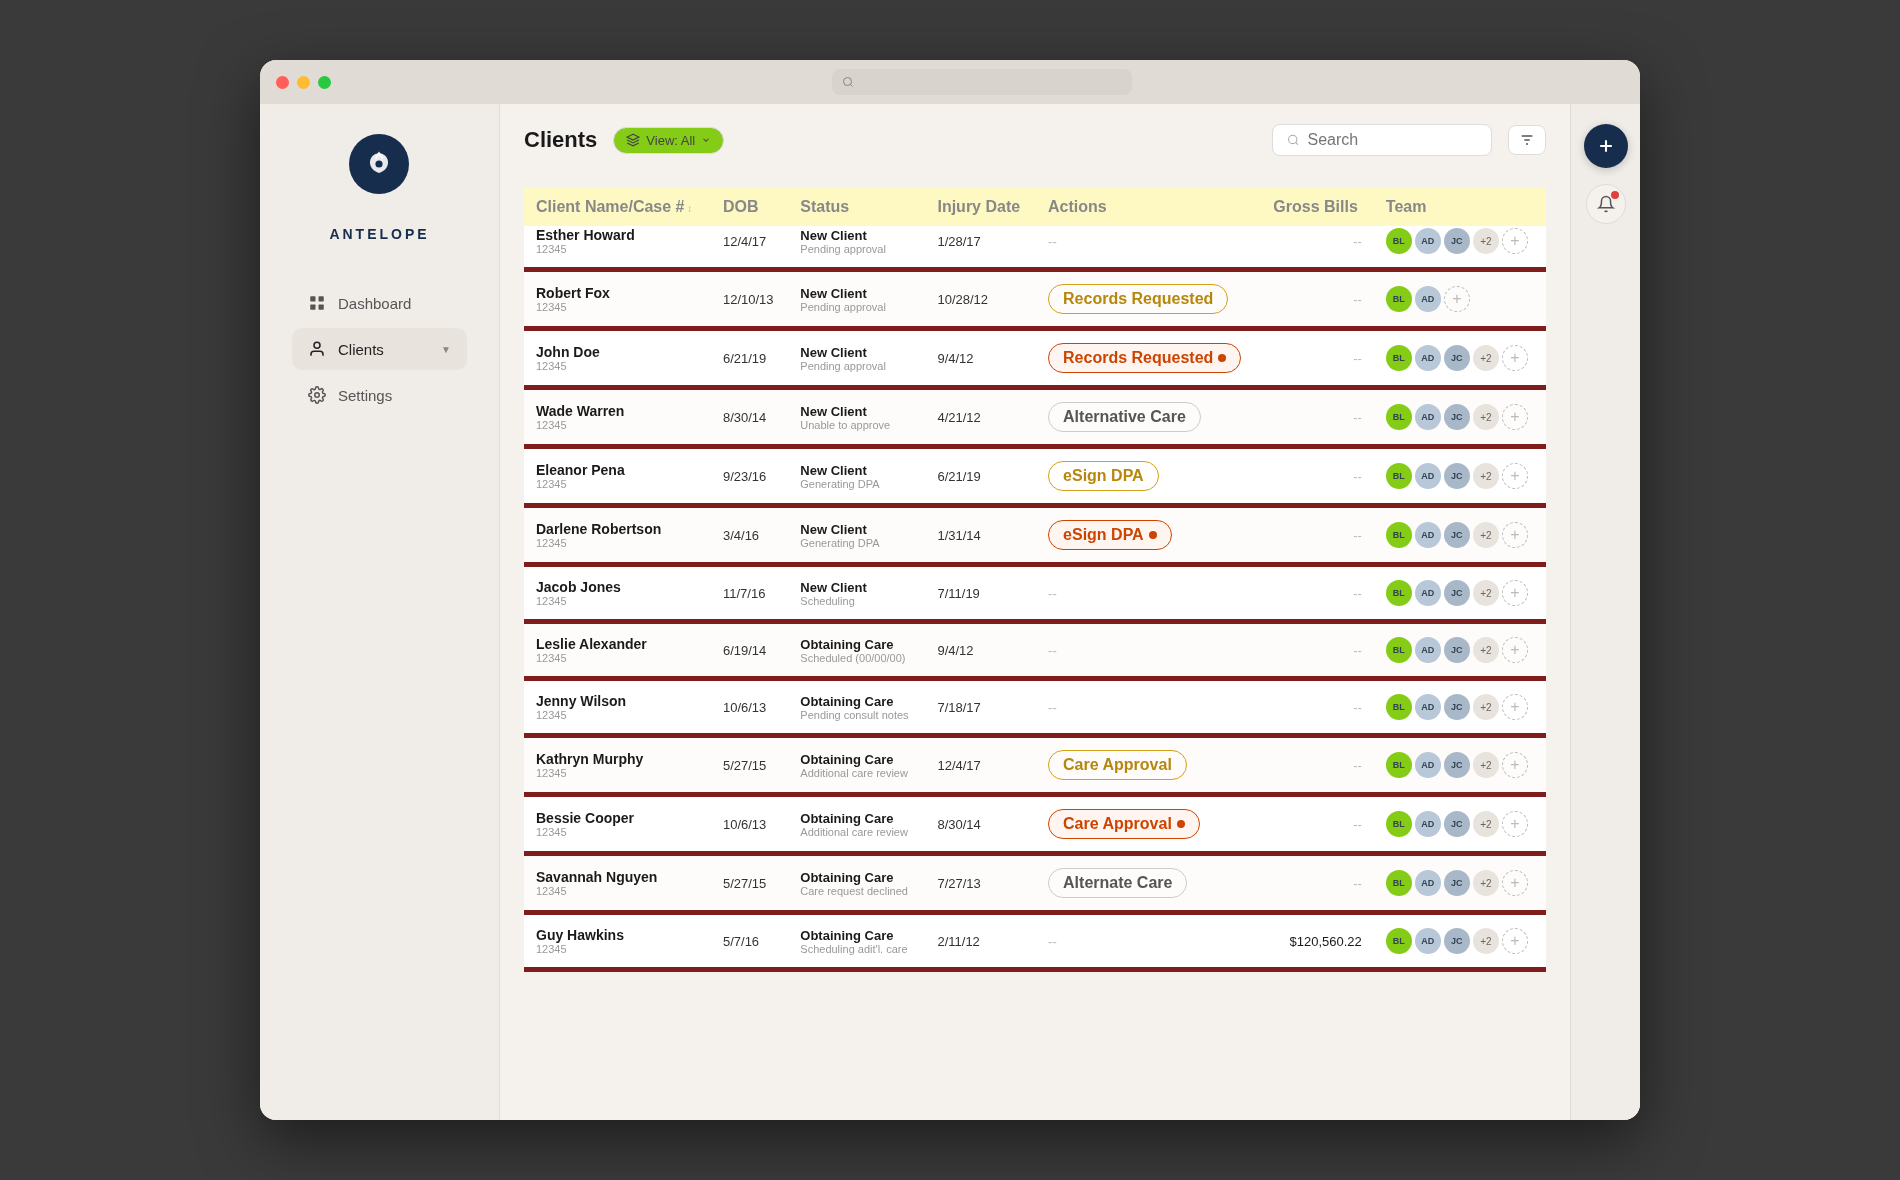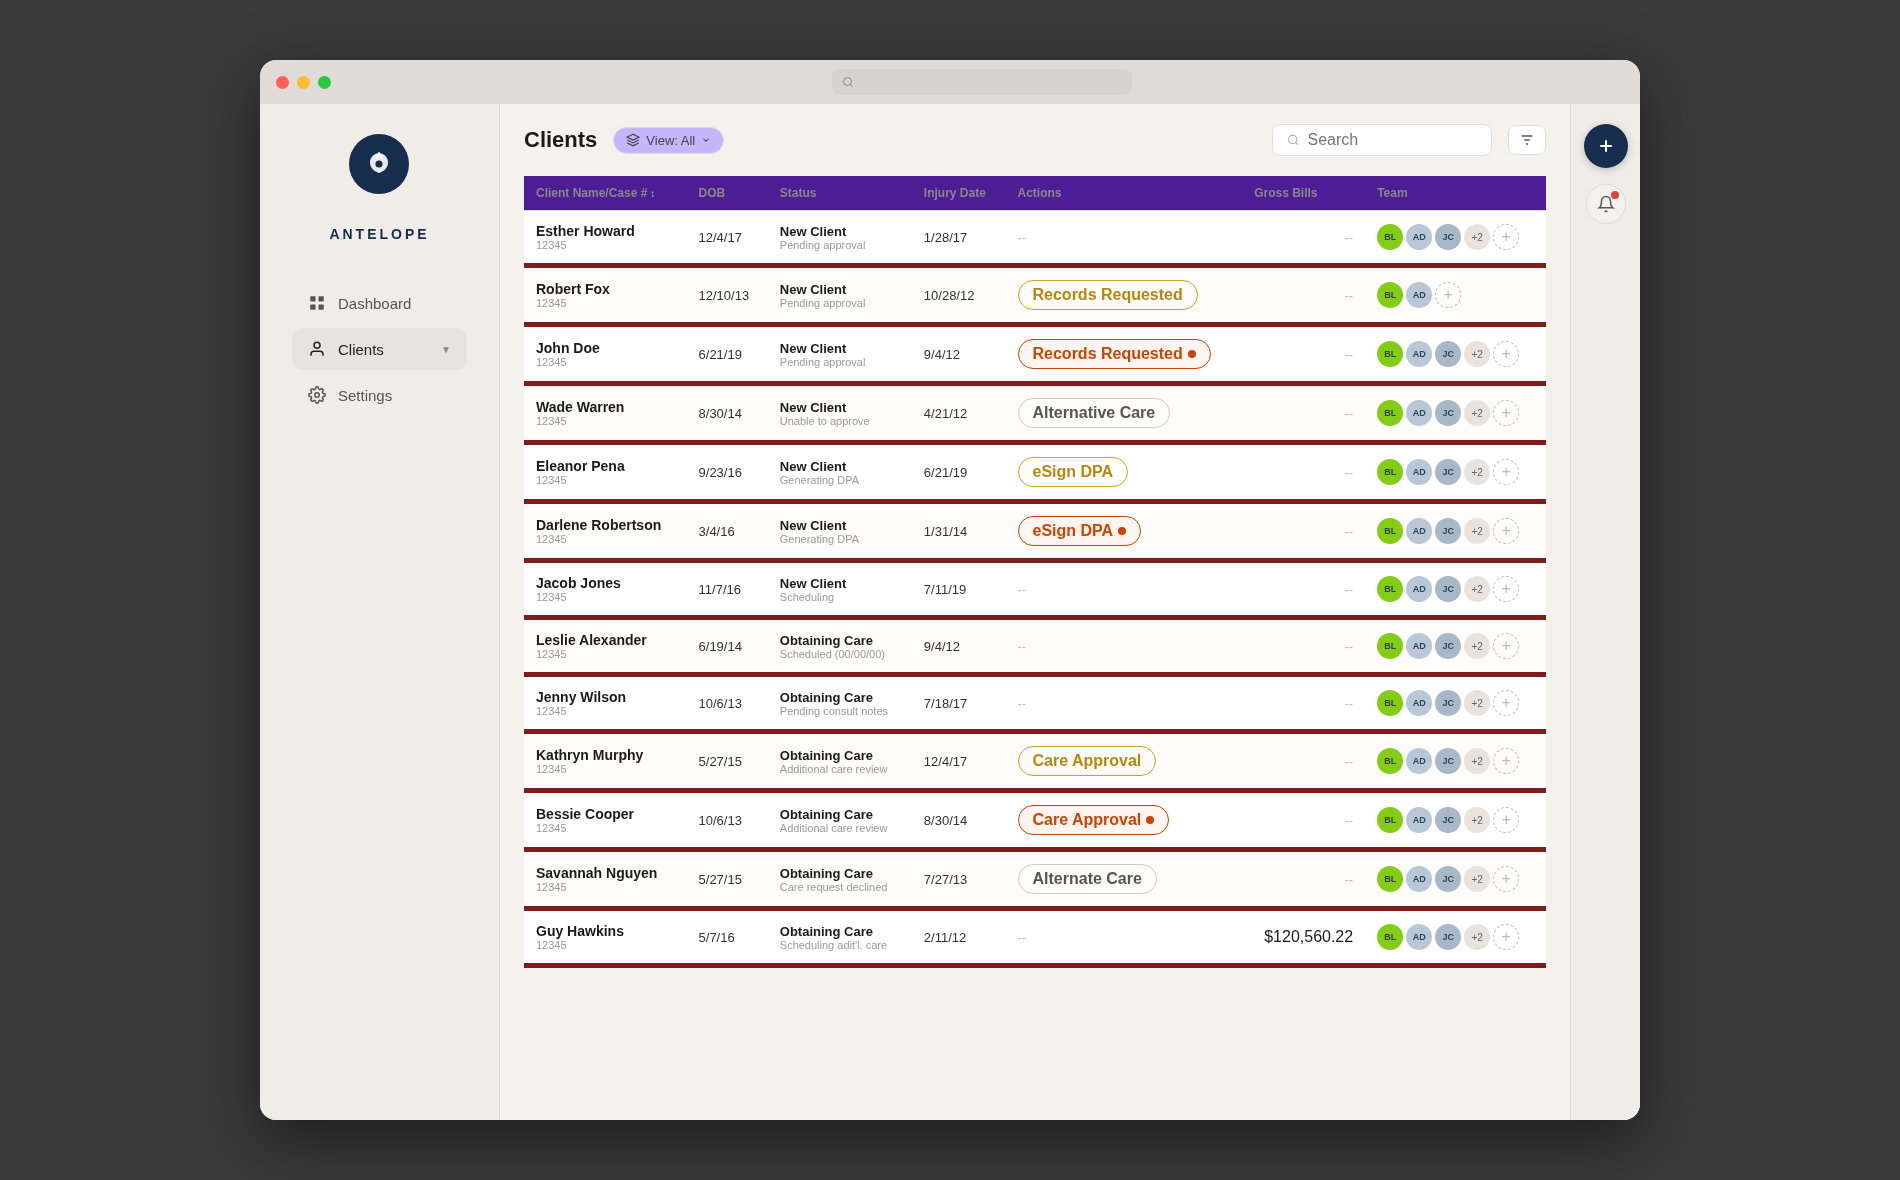--- a/index.html
+++ b/index.html
@@ -127,21 +127,21 @@
     }
     .page-title {
       font-size: 22px;
       font-weight: 700;
       color: #1a1a1a;
     }
     .view-filter {
       display: flex;
       align-items: center;
       gap: 6px;
-      background: #c4b5fd;
+      background: #84cc16;
       border: 1px solid #ddd;
       border-radius: 20px;
       padding: 5px 12px;
       font-size: 13px;
       color: #444;
       cursor: pointer;
     }
     .search-bar {
       margin-left: auto;
       display: flex;
@@ -173,30 +173,30 @@
     .table-container {
       flex: 1;
       overflow-y: auto;
       padding: 0 24px;
     }
     table {
       width: 100%;
       border-collapse: collapse;
     }
     thead th {
-      background: #4c1d95;
+      background: #fef9c3;
       color: #888;
-      font-size: 12px;
+      font-size: 16px;
       font-weight: 600;
       text-transform: none;
       padding: 10px 12px;
       text-align: left;
       border-bottom: 1px solid #e0dbd5;
       position: sticky;
-      top: 0;
+      top: 12px;
       z-index: 1;
     }
     tbody tr {
       border-bottom: 5px solid #7f1d1d;
       background: #fff;
       padding-left: 32px;
     }
     tbody tr:nth-child(even) { background: #fdfcfa; }
     td {
       padding: 12px 12px;
@@ -286,21 +286,21 @@
       width: 26px; height: 26px;
       border-radius: 50%;
       border: 1.5px dashed #bbb;
       display: flex;
       align-items: center;
       justify-content: center;
       color: #bbb;
       font-size: 16px;
       cursor: pointer;
     }
-    .gross-bills { font-size: 16px; color: #1a1a1a; font-weight: 500; }
+    .gross-bills { font-size: 13px; color: #1a1a1a; font-weight: 500; }
     .right-panel {
       width: 70px;
       background: #f0ece8;
       display: flex;
       flex-direction: column;
       align-items: center;
       padding-top: 20px;
       gap: 16px;
       border-left: 1px solid #e0dbd5;
     }

